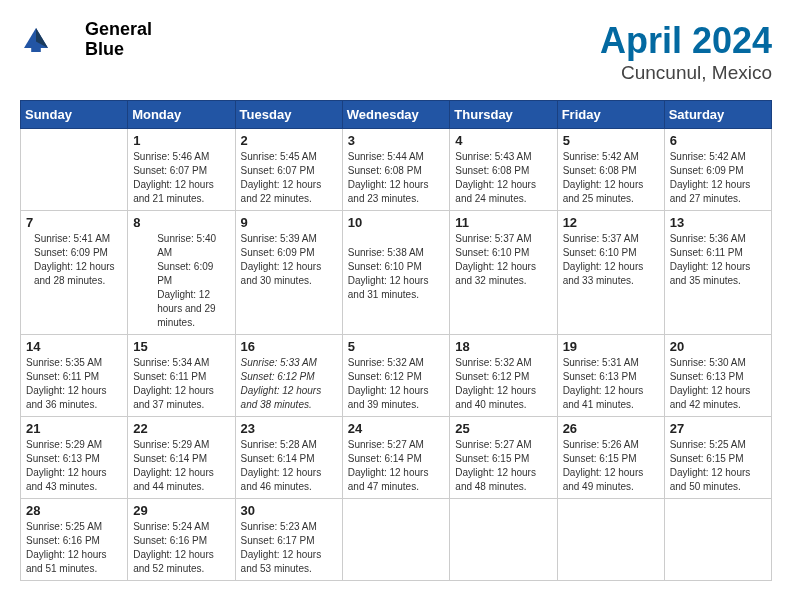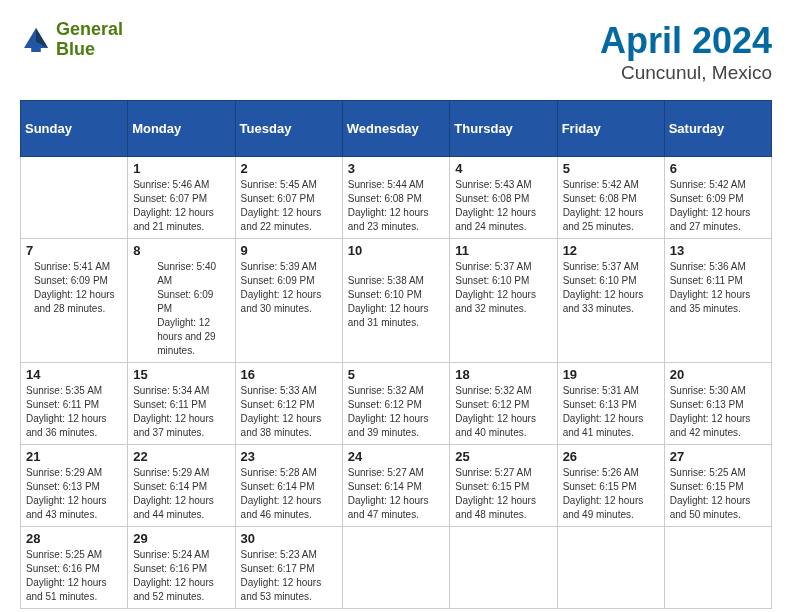--- a/index.html
+++ b/index.html
@@ -16,22 +16,23 @@
       align-items: flex-start;
       margin-bottom: 16px;
     }
     .logo {
       display: flex;
       align-items: center;
     }
     .logo-text {
       font-size: 18px;
       font-weight: bold;
-      color: #4d7c0f;
+      color: #000000;
       line-height: 1.1;
+      margin-left: 29px;
     }
     .logo-icon {
       width: 32px;
       height: 32px;
       margin-right: 4px;
     }
     .title-area {
       text-align: right;
     }
     .month-title {
@@ -44,21 +45,21 @@
       color: #444;
     }
     .calendar {
       width: 100%;
       border-collapse: collapse;
       font-size: 11px;
     }
     .calendar thead th {
       background-color: #2255a4;
       color: #fff;
-      padding: 20px 4px;
+      padding: 6px 4px;
       text-align: left;
       font-size: 13px;
       font-weight: bold;
       border: 1px solid #1a4080;
     }
     .calendar tbody td {
       border: 1px solid #ccc;
       vertical-align: top;
       padding: 4px 5px;
       width: 108px;
@@ -212,21 +213,21 @@
 Daylight: 12 hours and 36 minutes.</div>
         </td>
         <td>
           <div class="day-number">15</div>
           <div class="day-info" style="white-space: pre-line;">Sunrise: 5:34 AM
 Sunset: 6:11 PM
 Daylight: 12 hours and 37 minutes.</div>
         </td>
         <td>
           <div class="day-number">16</div>
-          <div class="day-info" style="white-space: pre-line;">Sunrise: 5:33 AM
+          <div class="day-info" style="white-space: pre-line; font-style: italic;">Sunrise: 5:33 AM
 Sunset: 6:12 PM
 Daylight: 12 hours and 38 minutes.</div>
         </td>
         <td>
           <div class="day-number">5</div>
           <div class="day-info" style="white-space: pre-line;">Sunrise: 5:32 AM
 Sunset: 6:12 PM
 Daylight: 12 hours and 39 minutes.</div>
         </td>
         <td>

